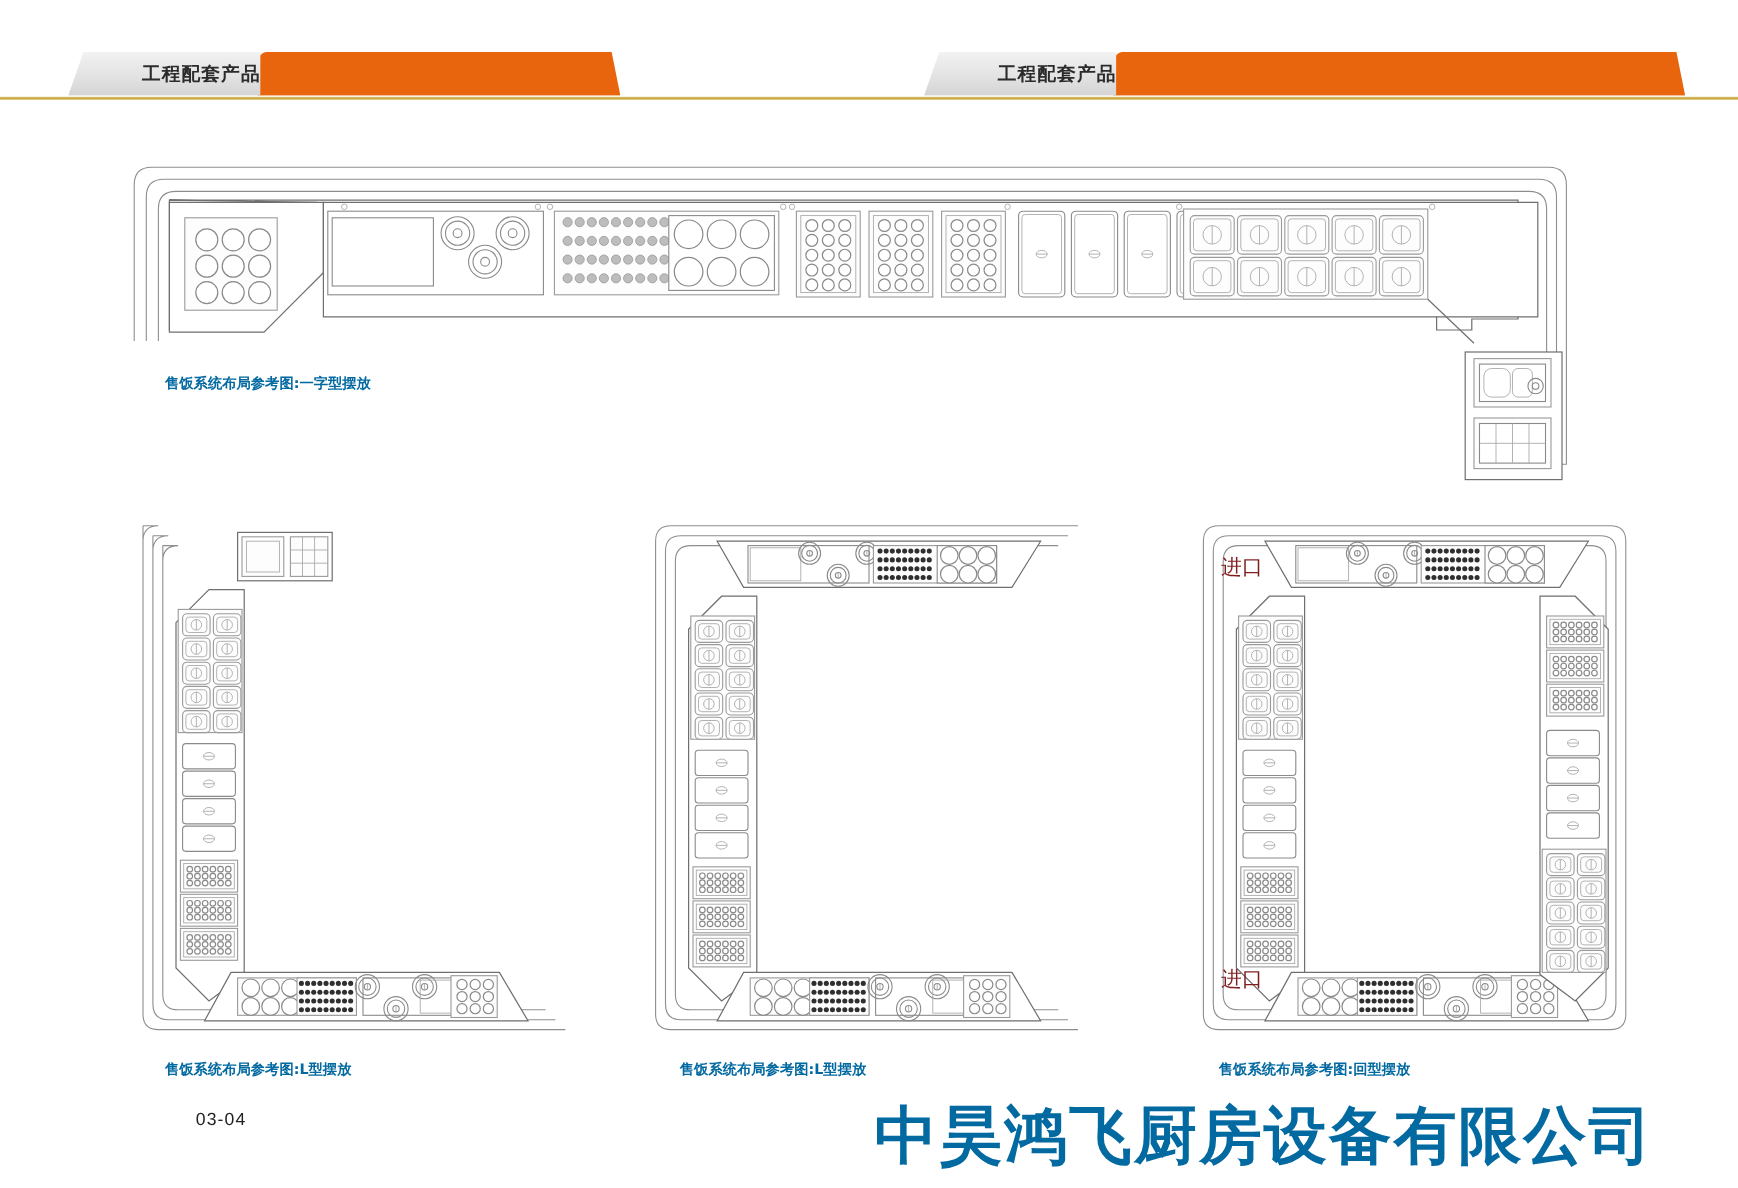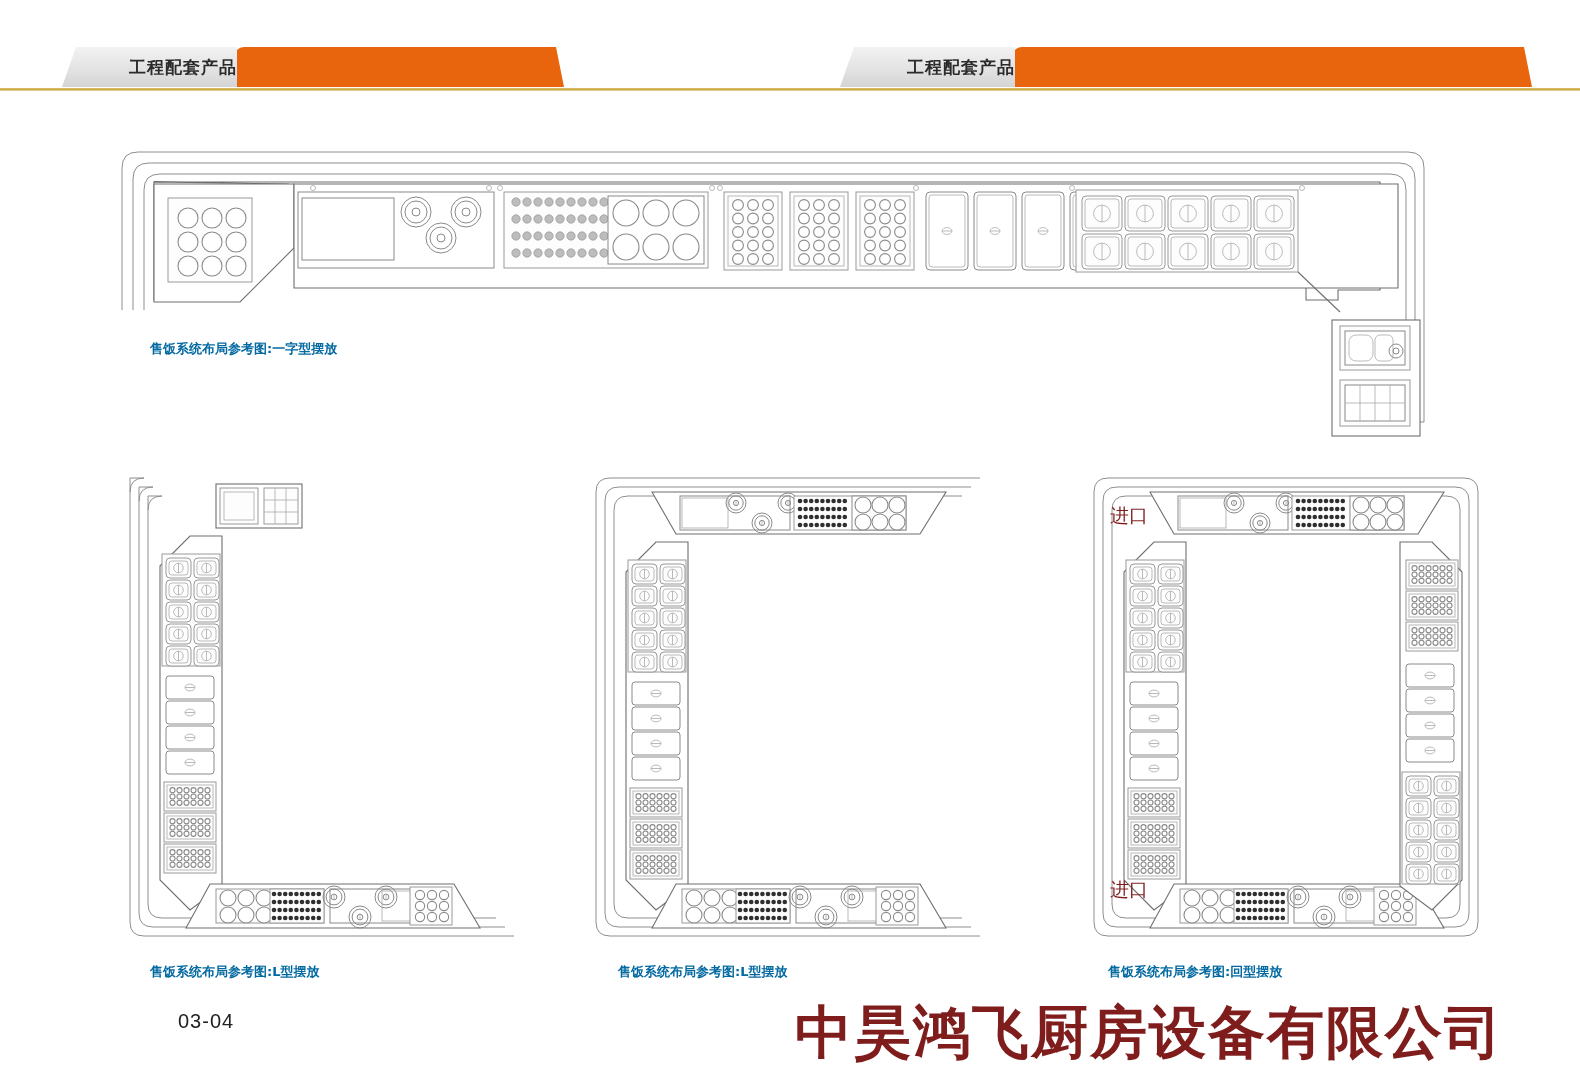--- a/index.html
+++ b/index.html
@@ -33,24 +33,24 @@
   }
   .tab-orange.wide{width:520px;
     -webkit-clip-path:polygon(0 0,512px 0,520px 40px,0 40px);
     clip-path:polygon(0 0,512px 0,520px 40px,0 40px);}
   .goldline{position:absolute;left:0;top:88px;width:1580px;height:3px;
     background:linear-gradient(to bottom,#d9c06a 0%,#c9a843 60%,#efe3b8 100%);}
 
   
   .caption{position:absolute;font-size:13px;color:#0369a1;white-space:nowrap;
     font-family:"DejaVu Sans","Liberation Sans",sans-serif;font-weight:bold;}
-  .pageno{position:absolute;left:178px;top:1010px;font-size:20px;color:#222;
+  .pageno{position:absolute;left:178px;top:1010px;font-size:16px;color:#222;
     letter-spacing:1px;}
   .watermark{position:absolute;left:795px;top:995px;font-size:57px;
-    font-weight:bold;color:#7f1d1d;white-space:nowrap;letter-spacing:2px;
+    font-weight:bold;color:#0369a1;white-space:nowrap;letter-spacing:2px;
     font-family:"DejaVu Sans","Liberation Sans",sans-serif;}
   .entrance{position:absolute;font-size:19px;color:#7f1d1d;font-weight:500;
     font-family:"DejaVu Sans","Liberation Sans",sans-serif;}
 
   
   .dw{position:absolute;}
   svg{display:block;overflow:visible;}
   .ln{fill:none;stroke:#8e8e8e;stroke-width:1;}
   .ln2{fill:none;stroke:#6f6f6f;stroke-width:1.1;}
   .body-fill{fill:#ffffff;stroke:#6f6f6f;stroke-width:1.1;}

